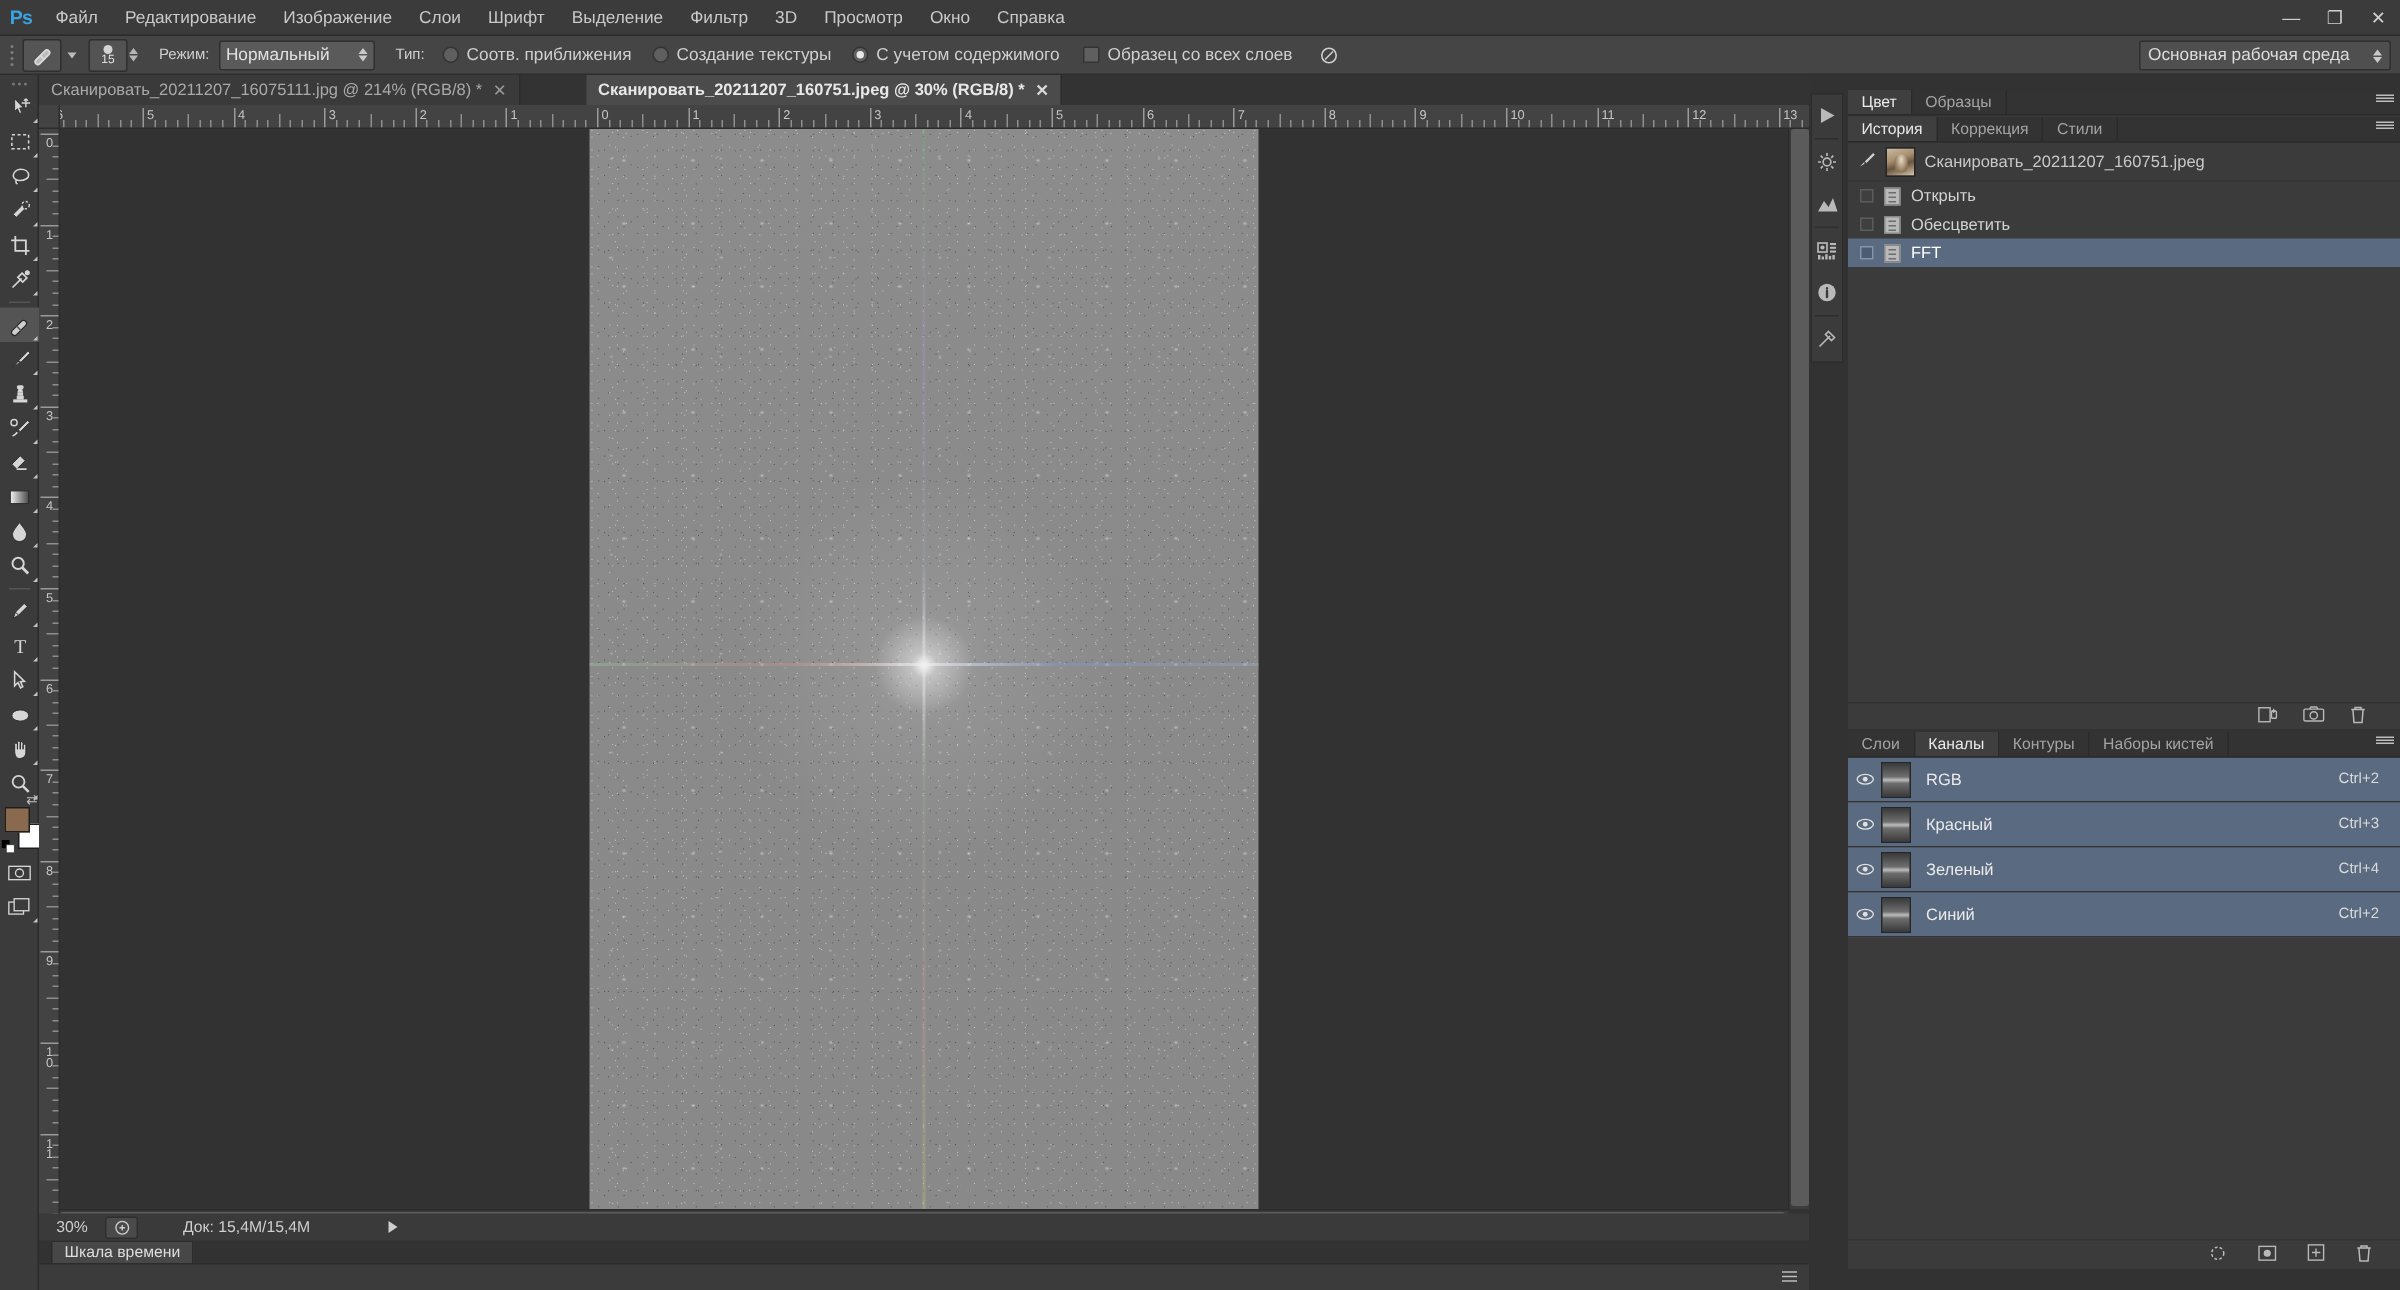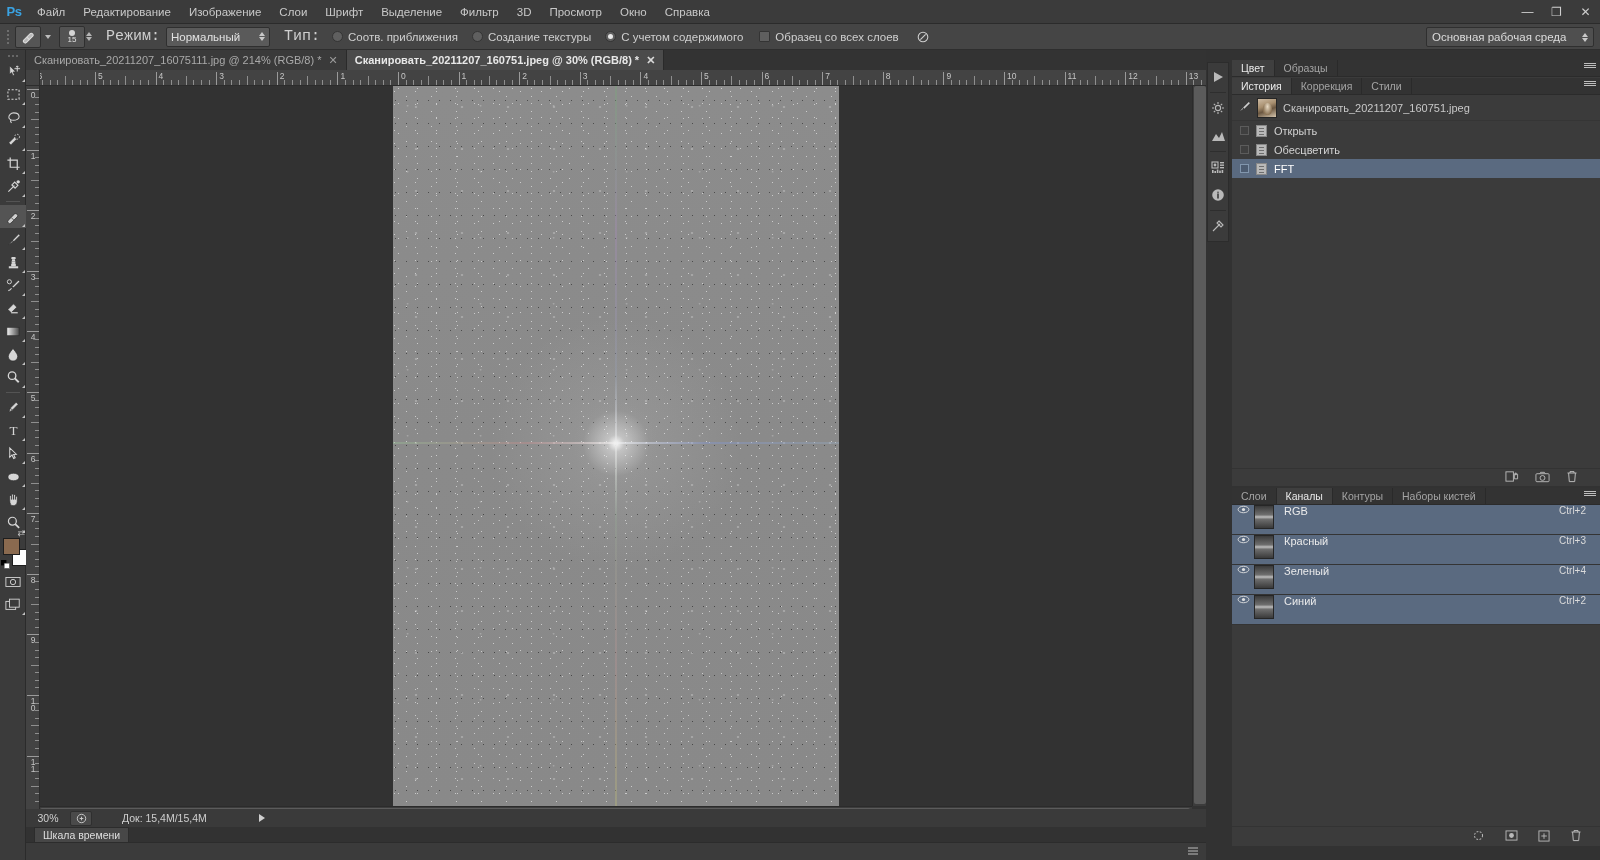--- a/index.html
+++ b/index.html
@@ -46,21 +46,21 @@
   .brush-preset{
     margin-left:8px;width:26px;height:22px;background:#535353;border:1px solid #2f2f2f;border-radius:2px;
     position:relative;display:flex;flex-direction:column;align-items:center;justify-content:center;
   }
   .brush-dot{width:6px;height:6px;border-radius:50%;background:#d4d4d4;}
   .brush-num{font-size:8px;color:#e0e0e0;line-height:8px;}
   .spin{display:flex;flex-direction:column;margin-left:1px;gap:1px;}
   .spin i{width:0;height:0;border-left:3px solid transparent;border-right:3px solid transparent;}
   .spin i.up{border-bottom:4px solid #b5b5b5;}
   .spin i.dn{border-top:4px solid #b5b5b5;}
-  .opt-label{margin-left:14px;color:#cfcfcf;font-size:15px;font-family:Liberation Mono, monospace;}
+  .opt-label{margin-left:14px;color:#cfcfcf;font-size:10px;}
   .opt-select{
     margin-left:6px;height:20px;min-width:104px;background:#5a5a5a;border:1px solid #2f2f2f;
     border-radius:2px;display:flex;align-items:center;padding:0 4px;color:#e2e2e2;font-size:11.5px;
     justify-content:space-between;
   }
   .sel-arrows{display:flex;flex-direction:column;gap:1px;margin-left:6px;}
   .sel-arrows i{width:0;height:0;border-left:3px solid transparent;border-right:3px solid transparent;}
   .sel-arrows i.u{border-bottom:4px solid #c9c9c9;}
   .sel-arrows i.d{border-top:4px solid #c9c9c9;}
   .radio-grp{display:flex;align-items:center;margin-left:12px;gap:14px;}
@@ -82,21 +82,21 @@
   
   .tabsrow{
     position:absolute;left:26px;top:50px;width:1180px;height:20px;
     background:#333;display:flex;align-items:flex-end;
   }
   .doc-tab{
     height:20px;display:flex;align-items:center;gap:7px;padding:0 8px;
     font-size:11px;color:#a9a9a9;background:#3a3a3a;border-right:1px solid #2a2a2a;
     white-space:nowrap;
   }
-  .doc-tab.active{background:#4b4b4b;color:#e8e8e8;font-weight:bold;}
+  .doc-tab.active{background:#4b4b4b;color:#e8e8e8;font-weight:bold;margin-left:44px;}
   .doc-tab .x{font-size:11px;color:#9a9a9a;}
   .doc-tab.active .x{color:#d8d8d8;}
 
   
   .ruler-corner{position:absolute;left:26px;top:70px;width:14px;height:16px;background:#434343;border-right:1px solid #2c2c2c;border-bottom:1px solid #2c2c2c;}
   .hruler{position:absolute;left:40px;top:70px;width:1166px;height:16px;background:#434343;border-bottom:1px solid #2c2c2c;overflow:hidden;}
   .vruler{position:absolute;left:26px;top:86px;width:14px;height:734px;background:#434343;border-right:1px solid #2c2c2c;overflow:hidden;}
   .hr-tick{position:absolute;top:9px;width:1px;height:6px;background:#8e8e8e;}
   .hr-tick.major{top:2px;height:13px;background:#9a9a9a;}
   .hr-lbl{position:absolute;top:1px;font-size:8.5px;color:#c6c6c6;}
@@ -237,21 +237,21 @@
   .hist-row.active .hist-chk{border-color:#8296ad;background:#4d5c71;}
   .hist-ico{width:11px;height:12px;border:1px solid #888;background:#b9b9b9;position:relative;}
   .hist-ico::before{content:"";position:absolute;left:2px;top:2px;right:2px;height:1px;background:#6d6d6d;
     box-shadow:0 3px 0 #6d6d6d,0 6px 0 #6d6d6d;}
   .panel-btnbar{
     height:18px;background:#3b3b3b;border-top:1px solid #333;display:flex;align-items:center;
     justify-content:flex-end;gap:16px;padding-right:22px;
   }
 
   
-  .ch-row{height:30px;display:flex;align-items:flex-start;gap:0;border-bottom:1px solid #343434;background:#5a6a80;}
+  .ch-row{height:30px;display:flex;align-items:center;gap:0;border-bottom:1px solid #343434;background:#5a6a80;}
   .ch-eye{width:22px;display:flex;align-items:center;justify-content:center;}
   .ch-thumb{width:20px;height:24px;border:1px solid #262626;
     background:linear-gradient(180deg,#3a3a3a 0%,#6e6e6e 40%,#bdbdbd 50%,#6e6e6e 60%,#3a3a3a 100%);}
   .ch-name{margin-left:10px;font-size:11px;color:#eaeaea;flex:1;}
   .ch-key{font-size:10px;color:#dadada;margin-right:14px;}
   .panel-btnbar2{
     position:absolute;left:1232px;top:826px;width:368px;height:20px;background:#3b3b3b;
     display:flex;align-items:center;justify-content:flex-end;gap:20px;padding-right:18px;border-top:1px solid #333;
   }
 </style>

